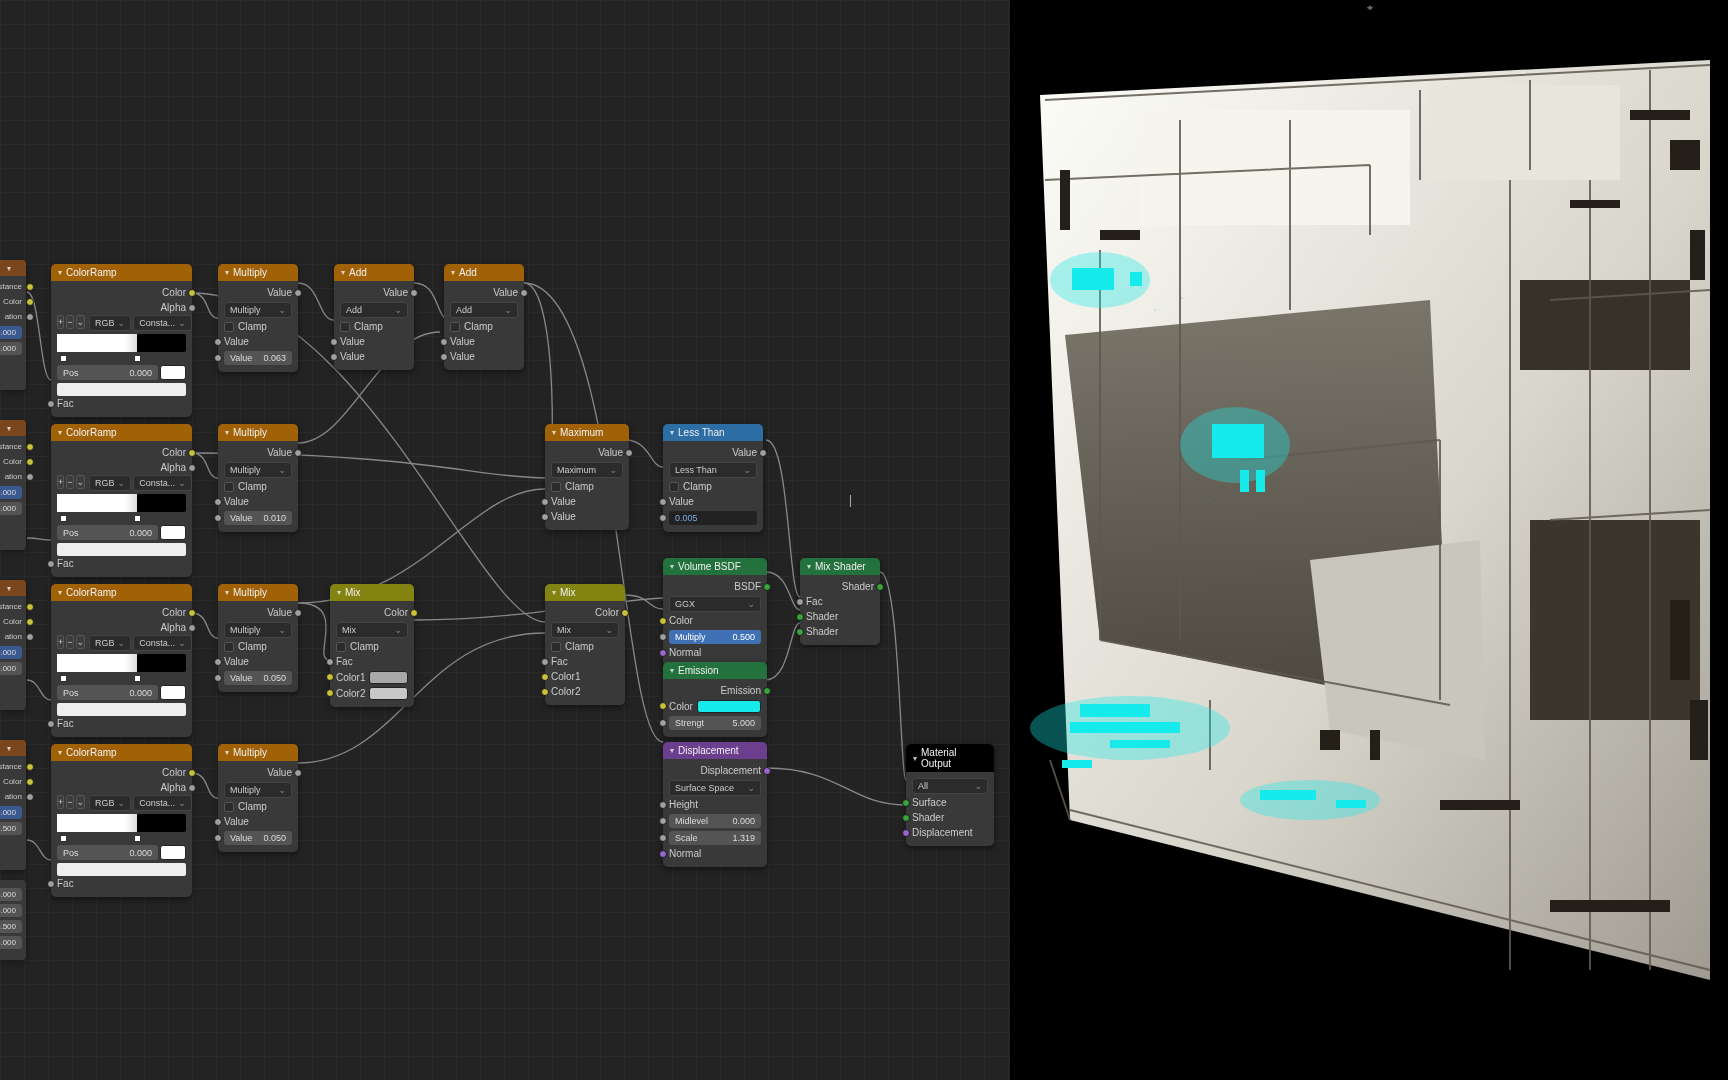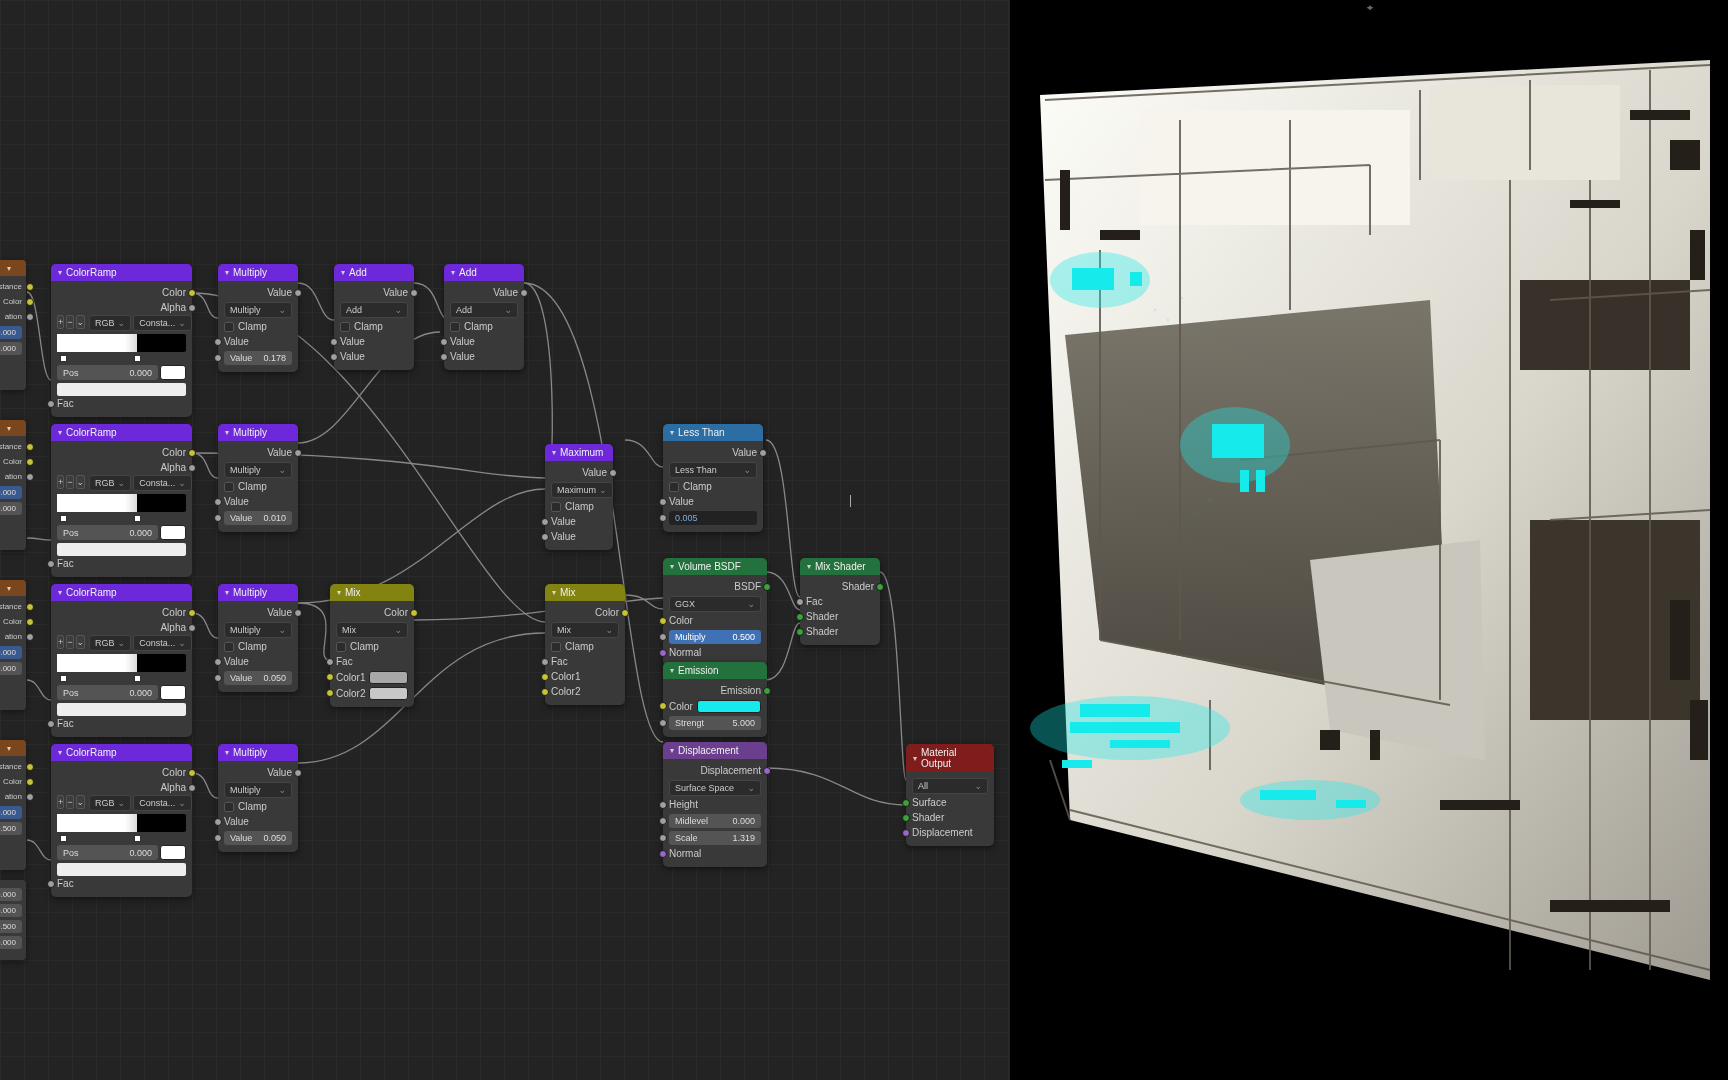--- a/index.html
+++ b/index.html
@@ -11,26 +11,26 @@
 #vp{flex:1;height:100%;background:#000;position:relative;overflow:hidden}
 #sep{position:absolute;left:0;right:0;top:0;height:14px;display:flex;justify-content:center;align-items:center;z-index:5}
 #sep span{color:#666;font-size:9px;letter-spacing:-2px}
 svg.links{position:absolute;inset:0;width:100%;height:100%;pointer-events:none;z-index:1}
 svg.links path{stroke:#888;stroke-width:1.3;fill:none}
 
 .node{position:absolute;background:#393939;border-radius:5px;box-shadow:0 2px 6px rgba(0,0,0,.5);font-size:10px;color:#ccc;z-index:2}
 .hdr{padding:3px 7px;border-radius:5px 5px 0 0;font-size:10px;color:#f0f0f0;display:flex;align-items:center;cursor:move}
 .hdr::before{content:'▾';margin-right:4px;font-size:8px;opacity:.8}
 .h-conv{background:#79461d}
-.h-cyan{background:#6d28d9}
+.h-cyan{background:#a16207}
 .h-olive{background:#838312}
 .h-blue{background:#2c6ea3}
 .h-green{background:#23713c}
 .h-purple{background:#6b3e8e}
-.h-red{background:#7f1d1d}
+.h-red{background:#000000}
 .body{padding:4px 6px 6px}
 .row{display:flex;align-items:center;padding:1.5px 0;position:relative;min-height:15px}
 .row.out{justify-content:flex-end}
 .sk{position:absolute;width:8px;height:8px;border-radius:50%;background:#a0a0a0;border:1px solid #1a1a1a}
 .sk.l{left:-10px}
 .sk.r{right:-10px}
 .sk.yel{background:#c9c237}
 .sk.gry{background:#a0a0a0}
 .sk.grn{background:#3aa33a}
 .sk.pur{background:#9966cc}
@@ -426,21 +426,21 @@
             <span class="lbl">Clamp</span>
           </div>
   <div class="row">
             <div class="sk l gry"></div>
             <span class="lbl">Value</span>
           </div>
   <div class="row">
             <div class="sk l gry"></div>
             <div class="fld">
               <span>Value</span>
-              <span>0.178</span>
+              <span>0.063</span>
             </div>
           </div>
  </div>
 </div>
 <div class="node" style="left:218px;top:424px;width:80px">
  <div class="hdr h-cyan">
           <span>Multiply</span>
         </div>
  <div class="body">
   <div class="row out">
@@ -617,21 +617,21 @@
             <div class="swatch" style="background:#a8a8a8;margin-left:4px;height:13px"></div>
           </div>
   <div class="row">
             <div class="sk l yel"></div>
             <span class="lbl">Color2</span>
             <div class="swatch" style="background:#c8c8c8;margin-left:4px;height:13px"></div>
           </div>
  </div>
 </div>
 
-<div class="node" style="left:545px;top:444px;width:68px">
+<div class="node" style="left:545px;top:424px;width:84px">
  <div class="hdr h-cyan">
           <span>Maximum</span>
         </div>
  <div class="body">
   <div class="row out">
             <span class="lbl">Value</span>
             <div class="sk r gry"></div>
           </div>
   <div class="row">
             <div class="dd">

